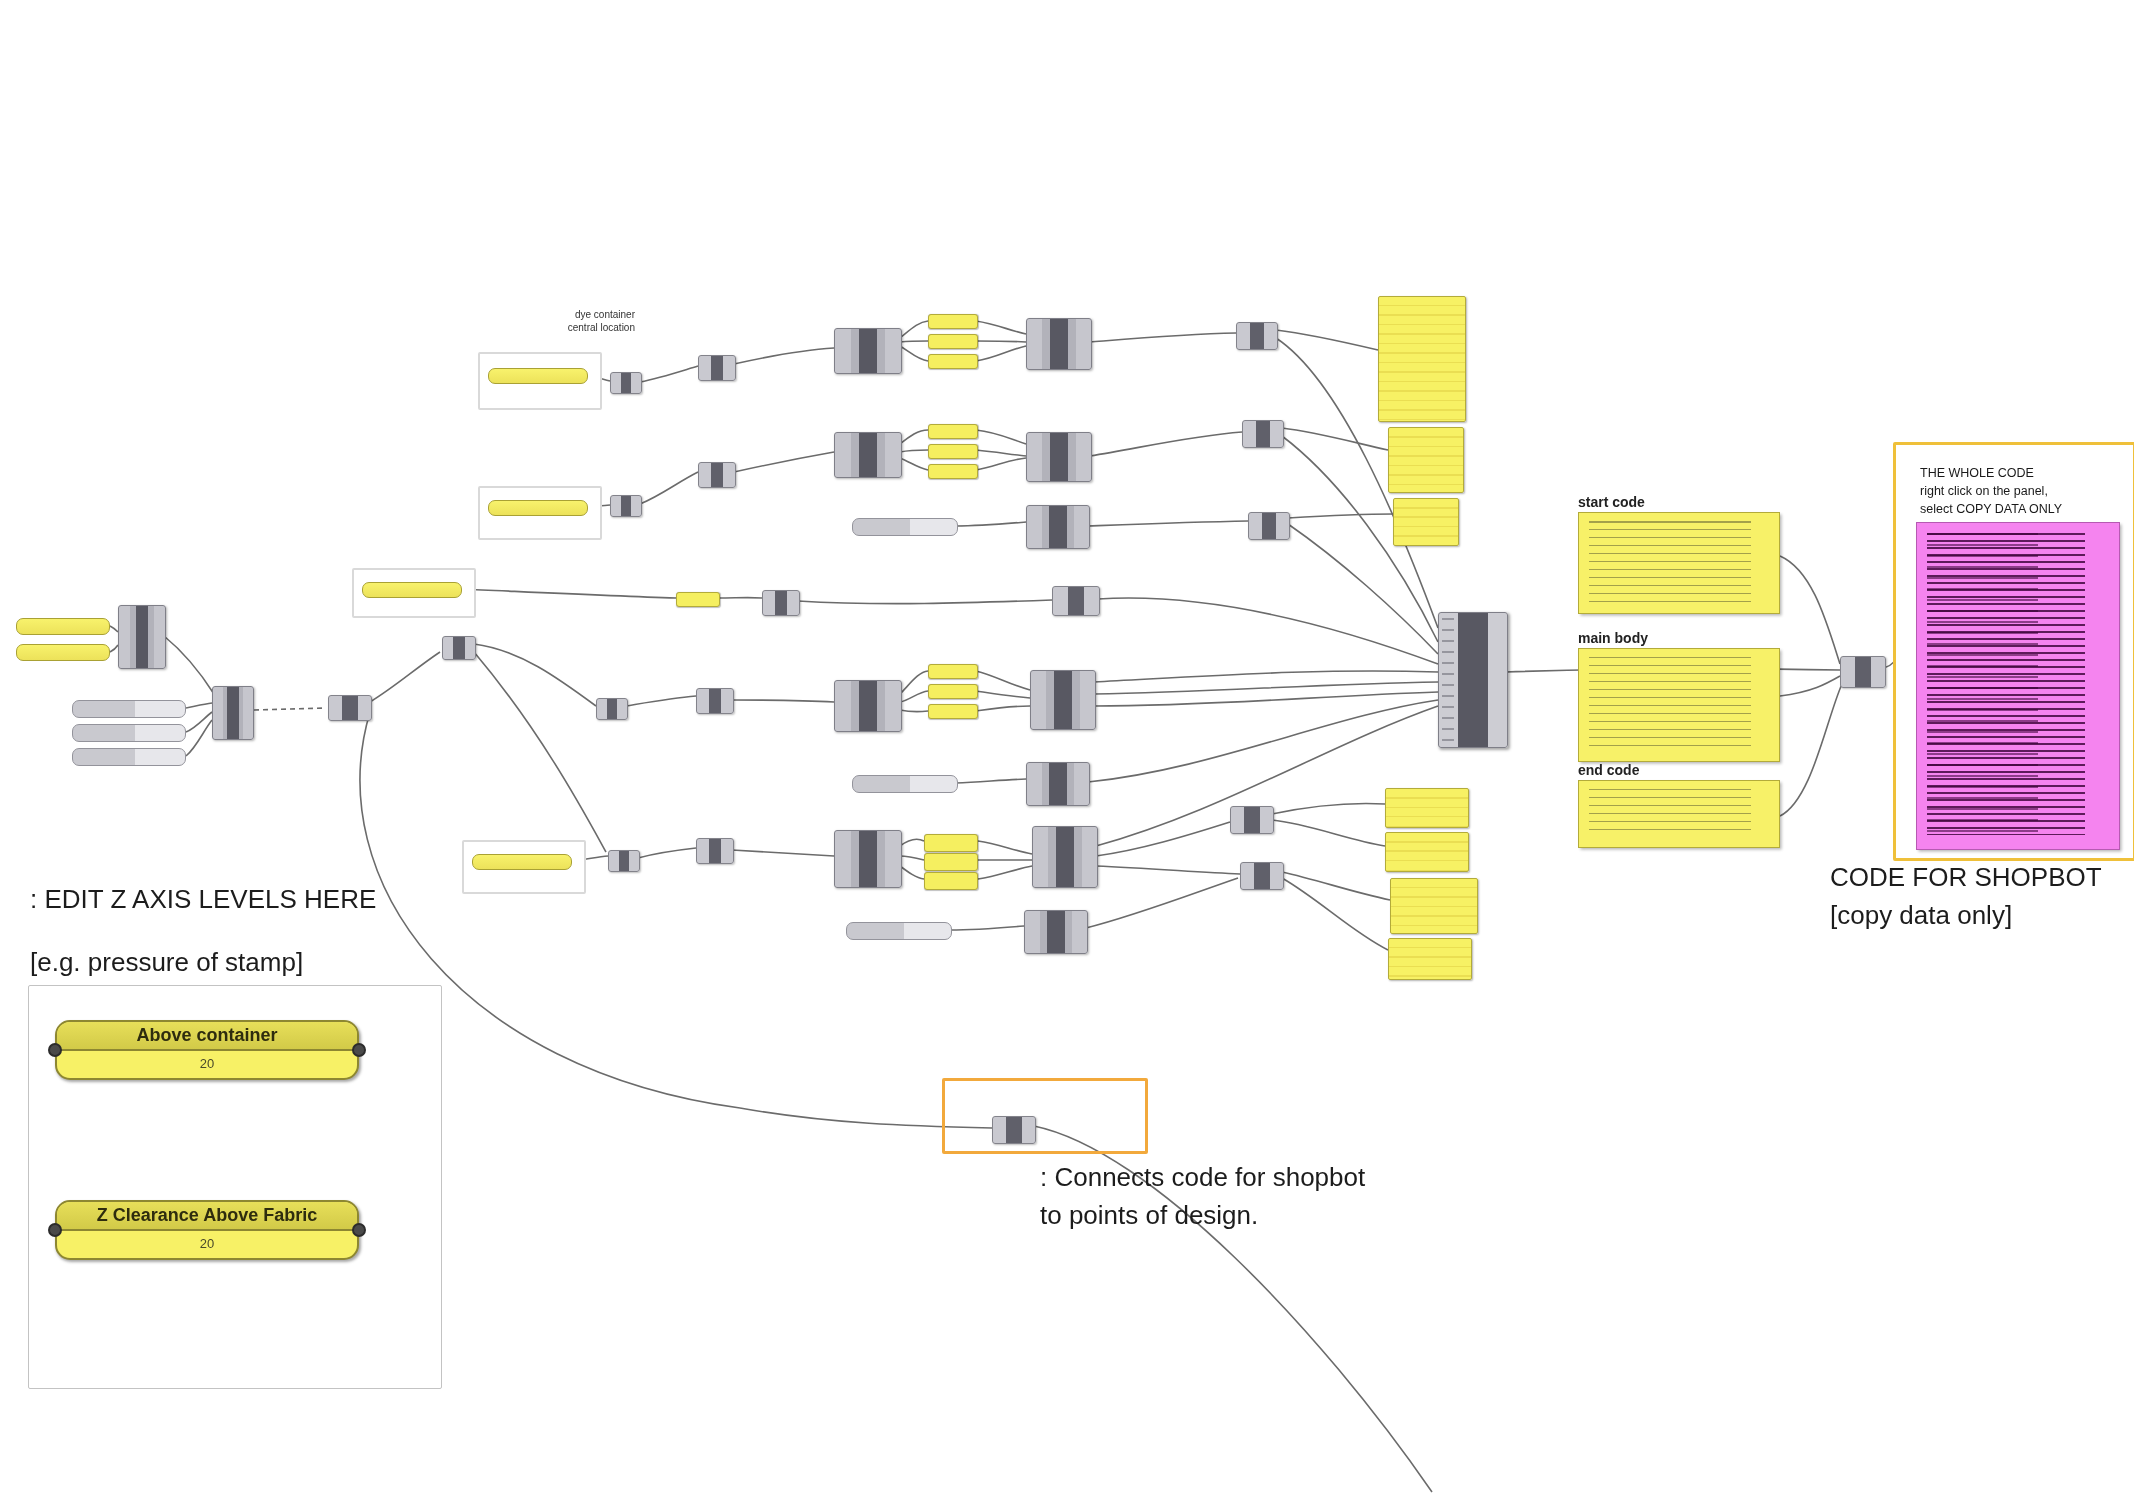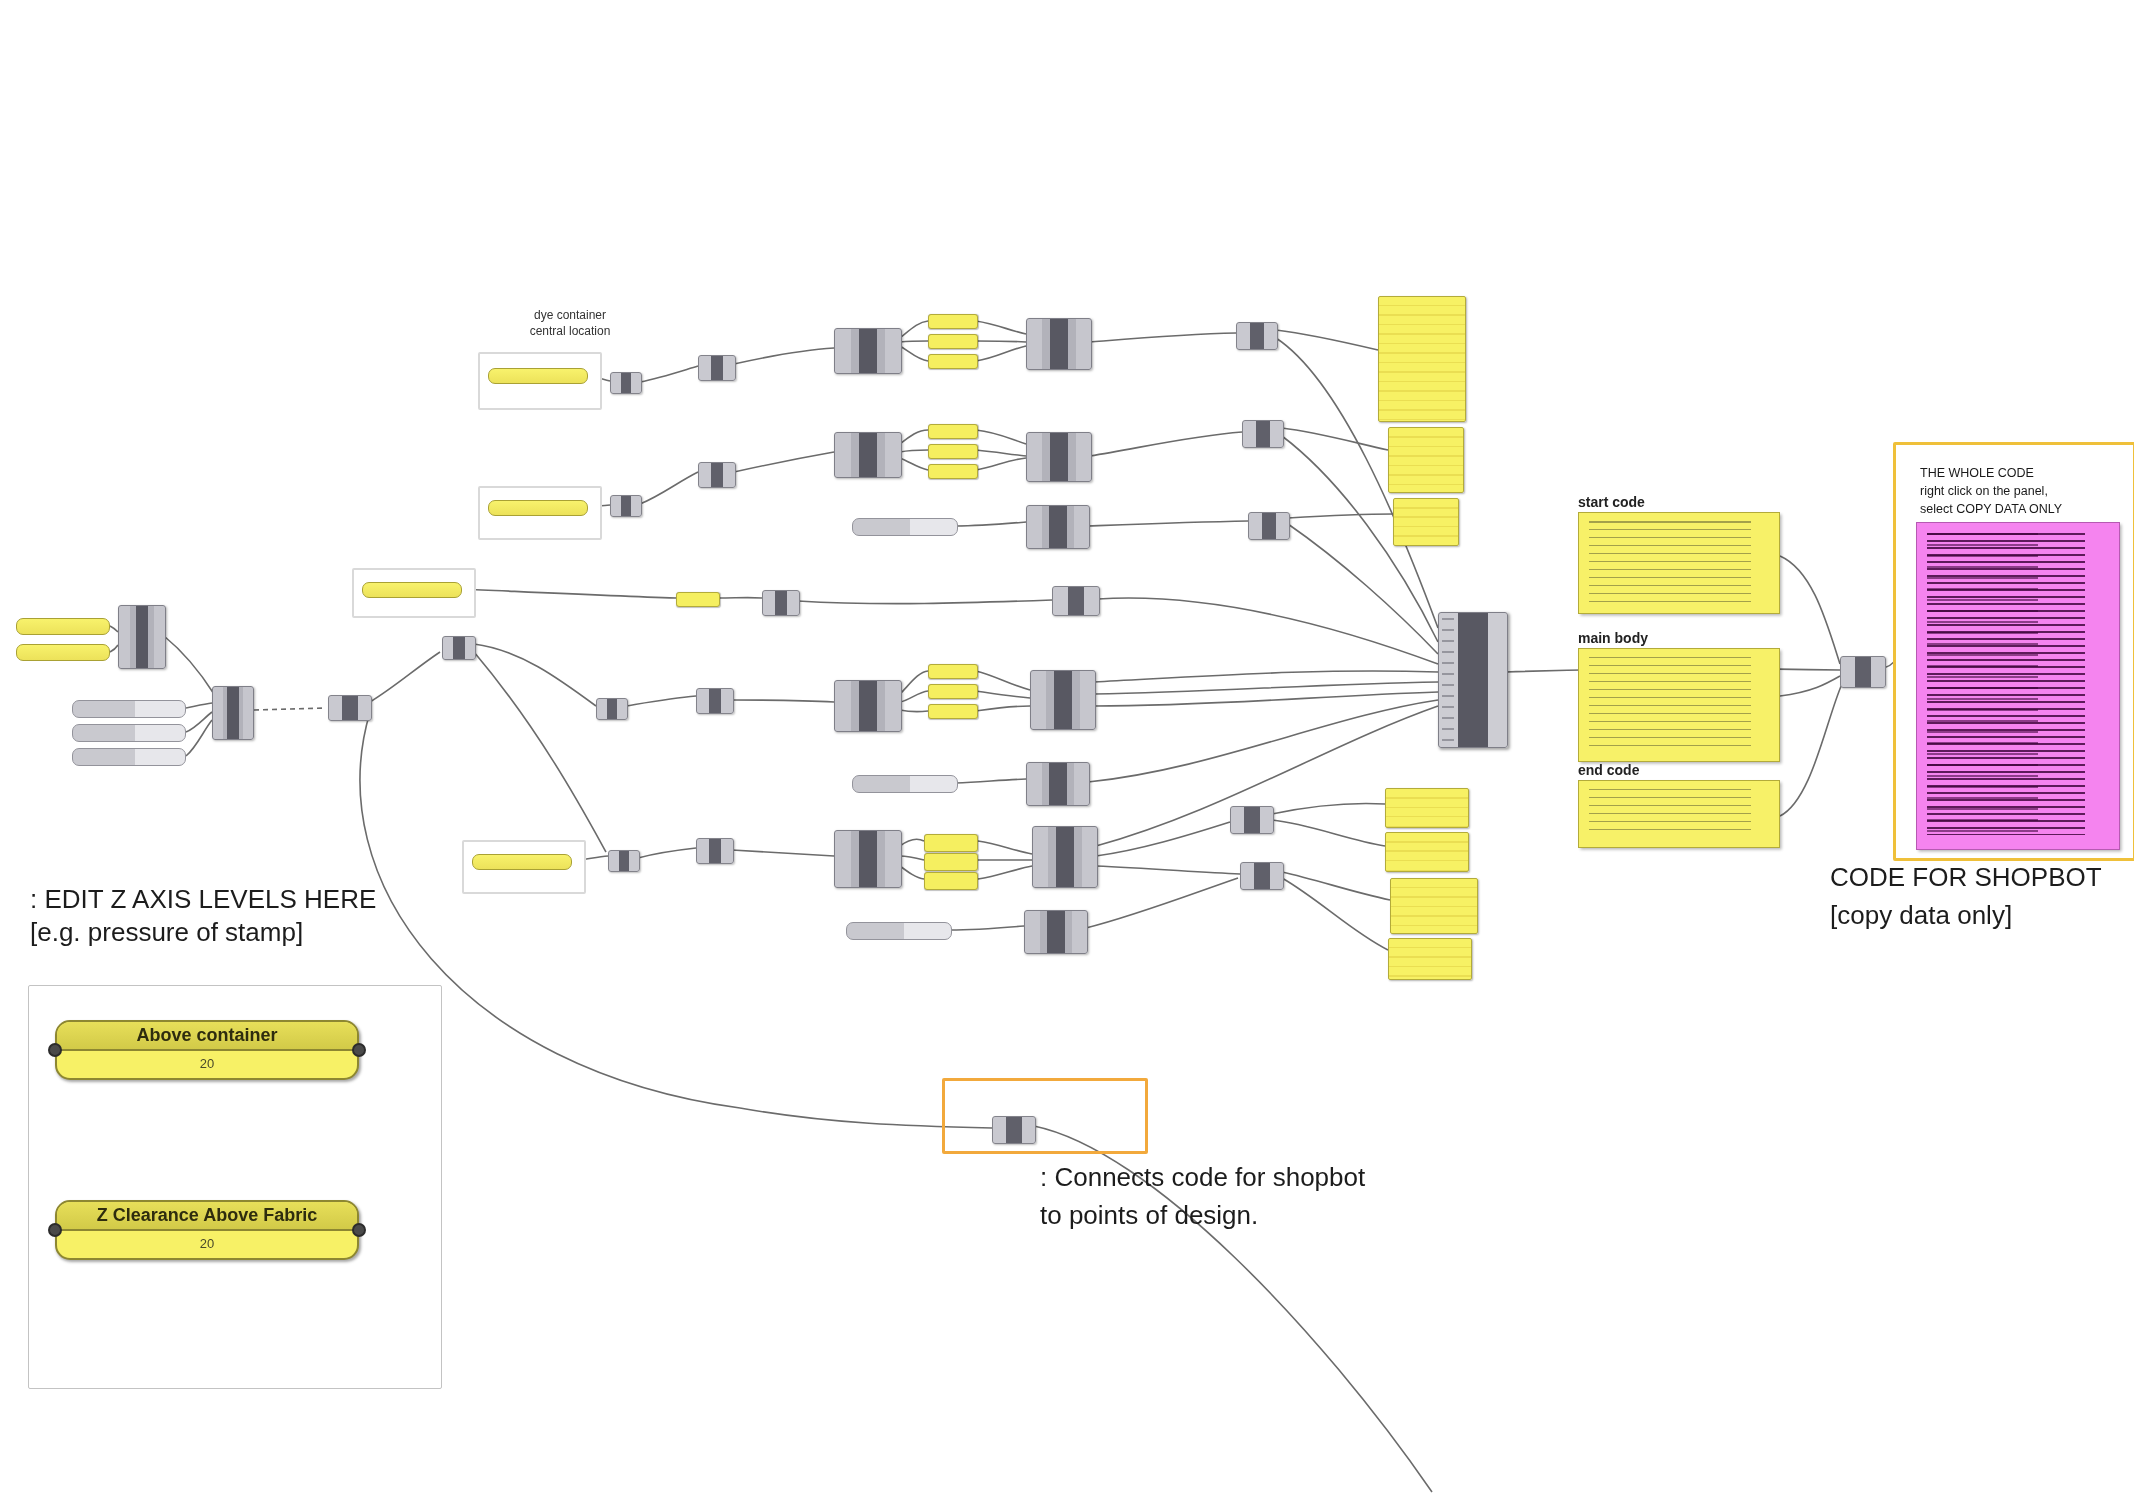--- a/index.html
+++ b/index.html
@@ -44,21 +44,21 @@
   .bslider::before{left:-9px;}
   .bslider::after{right:-9px;}
   .bslabel{height:27px;background:linear-gradient(#e7df59,#d2ca48);border-bottom:2px solid #8d8731;
         border-radius:13px 13px 0 0;display:flex;align-items:center;justify-content:center;
         font-size:18px;font-weight:bold;color:#2e2c0e;}
   .bsvalue{height:25px;display:flex;align-items:center;justify-content:center;font-size:13px;color:#4a4a2a;}
   
   .title{position:absolute;font-size:27px;color:#262626;z-index:4;}
   .bigtext{position:absolute;font-size:26px;color:#1c1c1c;z-index:4;}
   .seclabel{position:absolute;font-size:14px;font-weight:600;color:#222;z-index:4;}
-  .tinytext{position:absolute;font-size:12px;color:#333;z-index:4;text-align:center;line-height:1.3;}
+  .tinytext{position:absolute;font-size:10px;color:#333;z-index:4;text-align:right;line-height:1.3;}
   .pinkhead{position:absolute;font-size:12.5px;color:#1a1a1a;z-index:4;line-height:1.45;}
 </style>
 </head>
 <body>
 
 <div class="canvas">
 
   <svg id="wires" width="2134" height="1494" viewBox="0 0 2134 1494">
     <g stroke="#6b6b6b" stroke-width="1.6" fill="none">
 
@@ -280,21 +280,21 @@
   </div>
   <div class="bigtext" style="left:1830px;top:862px;">CODE FOR SHOPBOT</div>
   <div class="bigtext" style="left:1830px;top:900px;">[copy data only]</div>
 
   <div class="obox" style="left:942px;top:1078px;width:200px;height:70px;"></div>
   <div class="node" style="left:992px;top:1116px;width:42px;height:26px;"></div>
   <div class="bigtext" style="left:1040px;top:1162px;">: Connects code for shopbot</div>
   <div class="bigtext" style="left:1040px;top:1200px;">to points of design.</div>
 
   <div class="bigtext" style="left:30px;top:884px;">: EDIT Z AXIS LEVELS HERE</div>
-  <div class="bigtext" style="left:30px;top:917px;">[e.g. pressure of stamp]</div>
+  <div class="bigtext" style="left:30px;top:947px;">[e.g. pressure of stamp]</div>
   <div class="lbox" style="left:28px;top:985px;width:412px;height:402px;"></div>
 
   <div class="bslider" style="left:55px;top:1020px;">
     <div class="bslabel">Above container</div>
     <div class="bsvalue">20</div>
   </div>
   <div class="bslider" style="left:55px;top:1200px;">
     <div class="bslabel">Z Clearance Above Fabric</div>
     <div class="bsvalue">20</div>
   </div>

